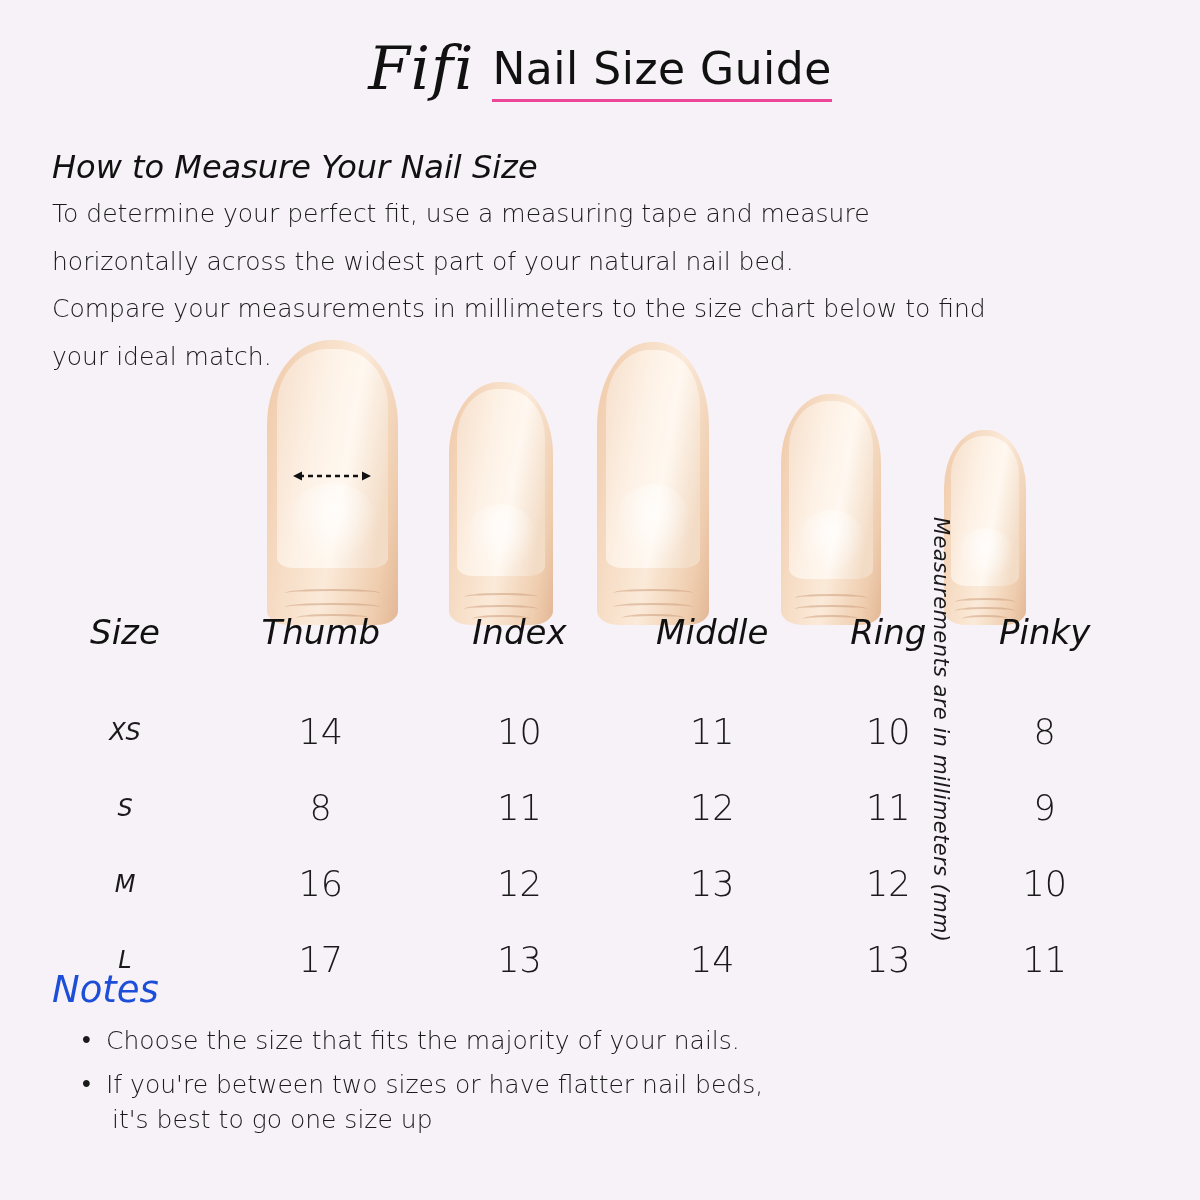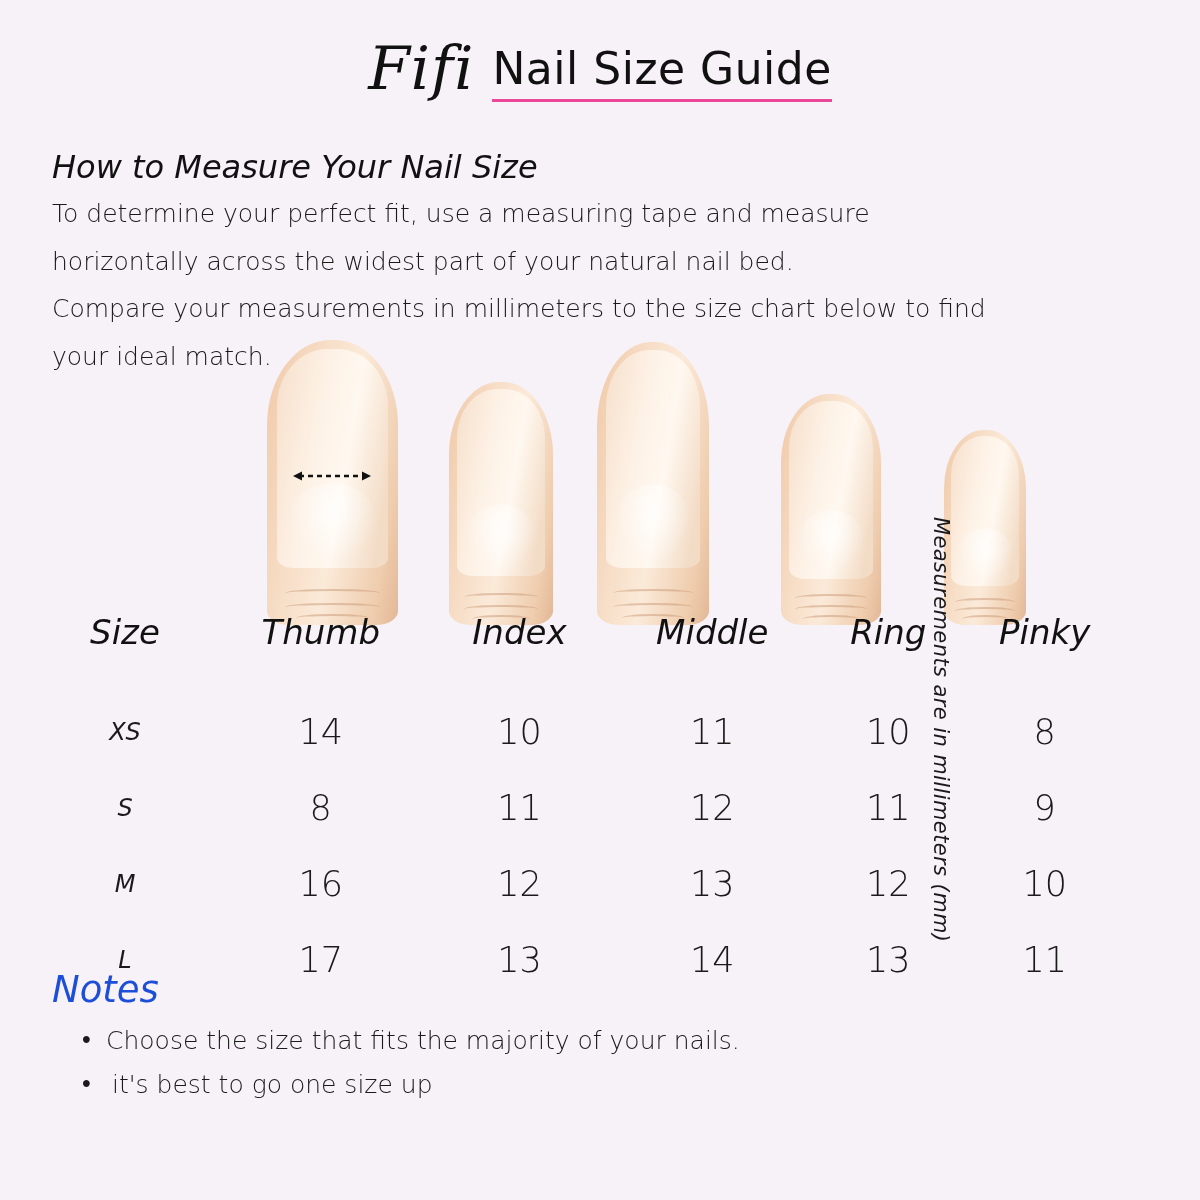--- a/index.html
+++ b/index.html
@@ -356,18 +356,19 @@
     <span>Measurements are in millimeters (mm)</span>
   </div>
 
   <div class="notes">
     <h3>Notes</h3>
     <ul>
       <li>
         <span>Choose the size that fits the majority of your nails.</span>
       </li>
       <li>
+        <span>If you're between two sizes or have flatter nail beds,</span>
         <span class="cont">it's best to go one size up</span>
       </li>
     </ul>
   </div>
 
 </div>
 
 </body></html>

